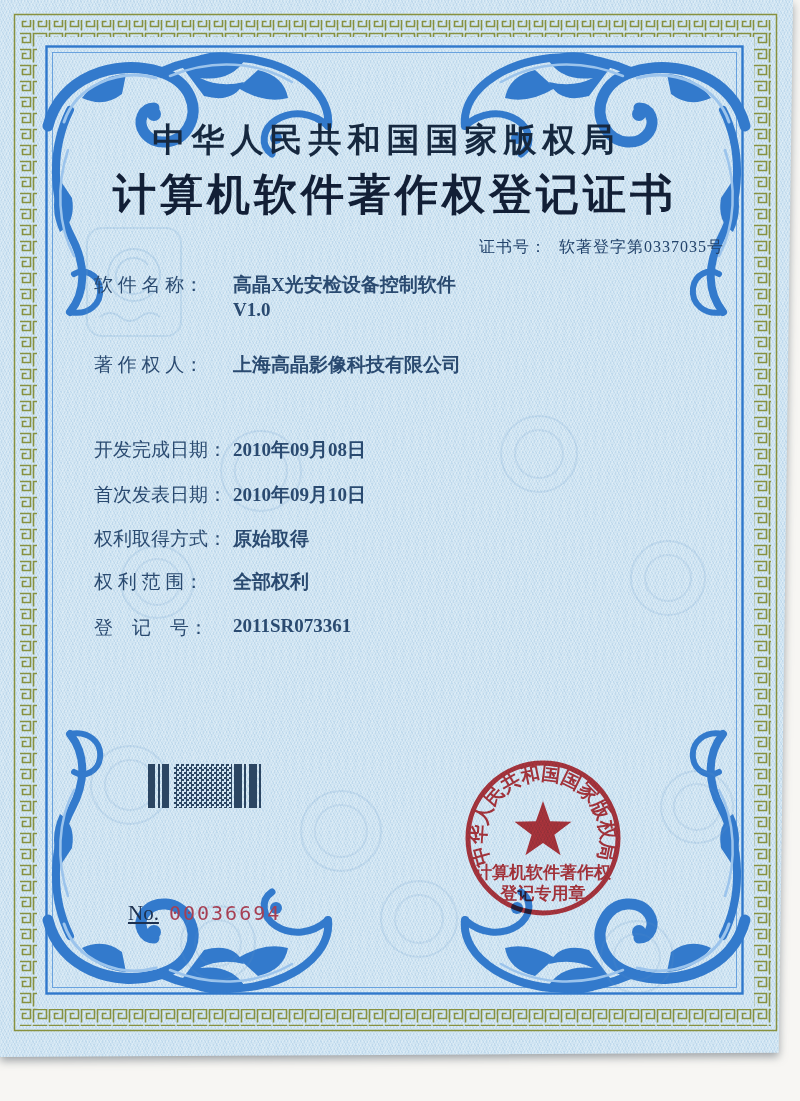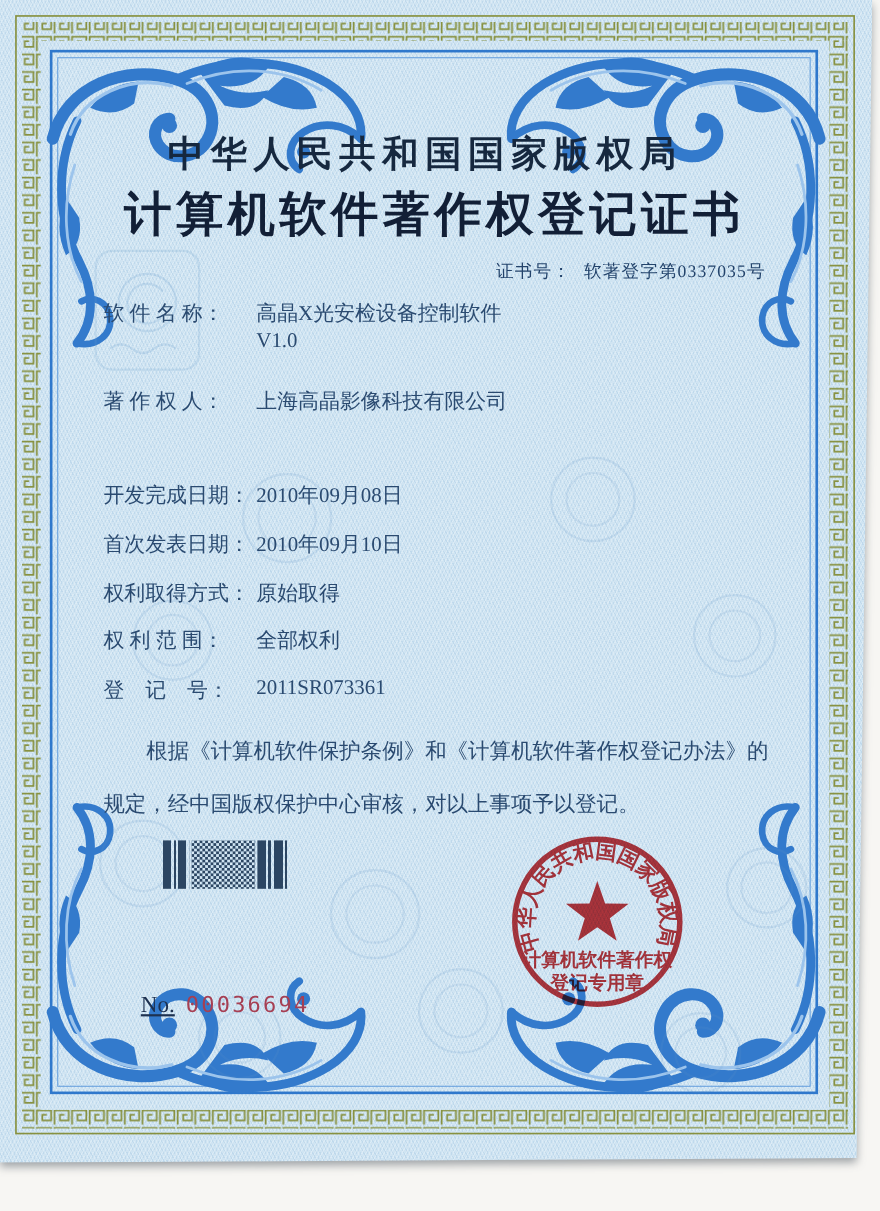--- a/index.html
+++ b/index.html
@@ -15,25 +15,25 @@
     background-image:
       repeating-linear-gradient(115deg, rgba(255,255,255,.28) 0 1px, rgba(0,0,0,0) 1px 3px),
       repeating-linear-gradient(65deg, rgba(96,150,200,.14) 0 1px, rgba(0,0,0,0) 1px 3px);
     clip-path:polygon(0 0,100% 0,98.2% 99.6%,0 100%);
   }
   .abs{position:absolute;}
   .authority{top:118px;left:0;right:20px;text-align:center;font-size:33px;font-weight:700;
     letter-spacing:6px;color:#16283f;}
   .cert-title{top:166px;left:0;right:16px;text-align:center;font-size:43px;font-weight:700;
     letter-spacing:4px;color:#121f36;padding-left:13px;}
-  .certno{top:237px;left:451px;font-size:16px;color:#23436b;letter-spacing:1px;}
+  .certno{top:237px;left:479px;font-size:16px;color:#23436b;letter-spacing:1px;}
   .certno .val{margin-left:12px;}
   .frow{font-size:19px;color:#2a4a70;}
   .frow .lab{position:absolute;left:94px;white-space:nowrap;}
-  .frow .val{position:absolute;left:233px;white-space:nowrap;}
+  .frow .val{position:absolute;left:233px;white-space:nowrap;font-weight:bold;}
   .paragraph{left:94px;top:660px;width:614px;font-size:19.5px;line-height:48px;
     text-indent:2em;color:#2a4a70;}
   .barcode{left:148px;top:764px;width:114px;height:44px;display:flex;}
   .bc1{width:24px;height:100%;
     background:repeating-linear-gradient(90deg,#2c4663 0 7px,transparent 7px 10px,#2c4663 10px 12px,transparent 12px 14px);}
   .bc2{width:58px;height:100%;margin-left:2px;
     background:repeating-conic-gradient(#2c4663 0% 25%,transparent 0% 50%) 0 0/5px 5px;}
   .bc3{width:28px;height:100%;margin-left:2px;
     background:repeating-linear-gradient(90deg,#2c4663 0 8px,transparent 8px 10px,#2c4663 10px 12px,transparent 12px 15px);}
   .seal{left:428px;top:723px;width:230px;height:230px;opacity:.93;mix-blend-mode:multiply;}
@@ -155,21 +155,20 @@
   </div>
   <div class="frow">
     <span class="lab abs" style="top:569px">权 利 范 围：</span>
     <span class="val abs" style="top:569px">全部权利</span>
   </div>
   <div class="frow">
     <span class="lab abs" style="top:615px">登　记　号：</span>
     <span class="val abs" style="top:615px">2011SR073361</span>
   </div>
 
-  <div class="paragraph abs">根据《计算机软件保护条例》和《计算机软件著作权登记办法》的规定，经中国版权保护中心审核，对以上事项予以登记。</div>
 
   <div class="barcode abs">
     <div class="bc1"></div>
     <div class="bc2"></div>
     <div class="bc3"></div>
   </div>
 
   <div class="serial abs">
     <span class="pfx">No.</span><span class="num">00036694</span>
   </div>

